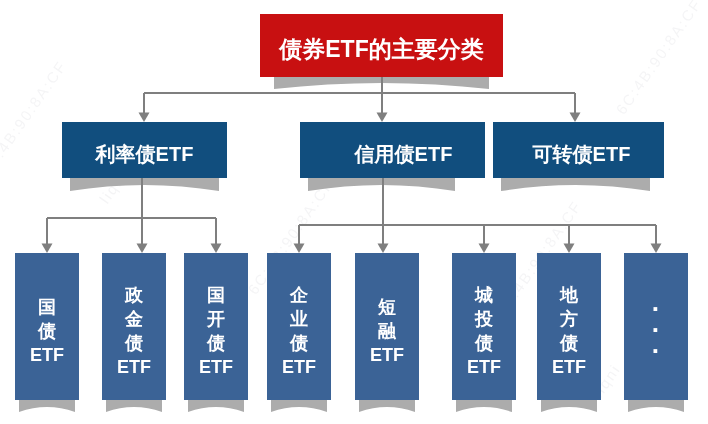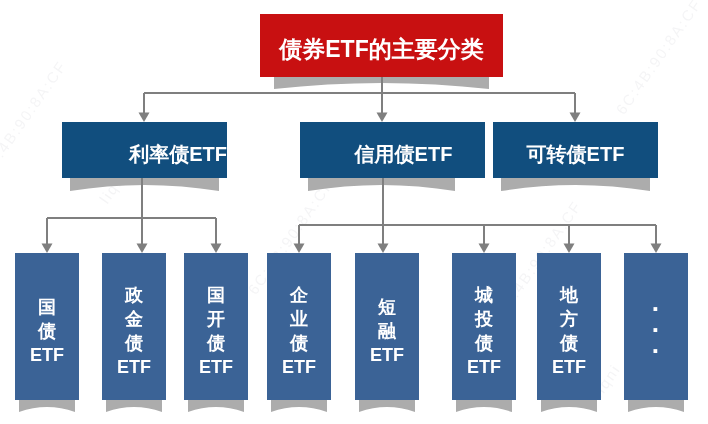--- a/index.html
+++ b/index.html
@@ -19,23 +19,23 @@
   .layer .cline{stroke:var(--connector,#7F7F7F);stroke-width:2;fill:none;}
   .layer .ahead{fill:var(--connector,#7F7F7F);stroke:none;}
   
   .node{
     position:absolute;display:flex;align-items:center;justify-content:center;
     color:var(--text,#FFFFFF);font-weight:bold;text-align:center;z-index:2;
   }
   .node .label{white-space:pre-line;margin-top:8px;}
   .n-root{left:260px;top:14px;width:243px;height:63px;background:var(--root-bg,#C81011);font-size:23px;}
   .l2{top:122px;height:56px;background:var(--level2-bg,#114E7E);font-size:20px;}
-  .n-l2-0{left:62px;width:165px;justify-content:flex-end;}
+  .n-l2-0{left:62px;width:165px;}
   .n-l2-1{left:300px;width:163px;padding-left:22px;}
-  .n-l2-2{left:493px;width:165px;}
+  .n-l2-2{left:493px;width:165px;padding-left:6px;}
   .l3{top:253px;width:64px;height:147px;background:var(--level3-bg,#3B6396);font-size:18px;}
   .l3 .label{line-height:24px;}
   .n-l3-0{left:15px;}
   .n-l3-1{left:102px;}
   .n-l3-2{left:184px;}
   .n-l3-3{left:267px;}
   .n-l3-4{left:355px;}
   .n-l3-5{left:452px;}
   .n-l3-6{left:537px;}
   .n-l3-7{left:624px;}

